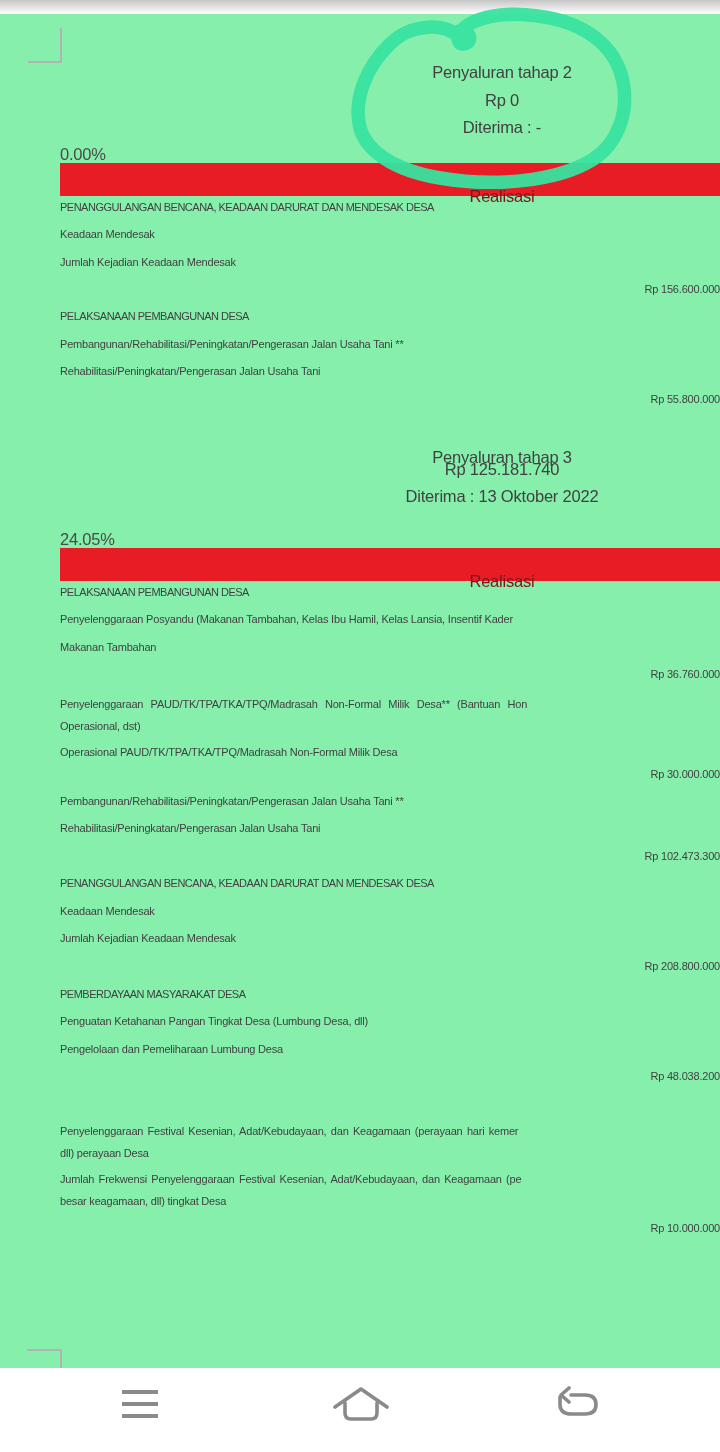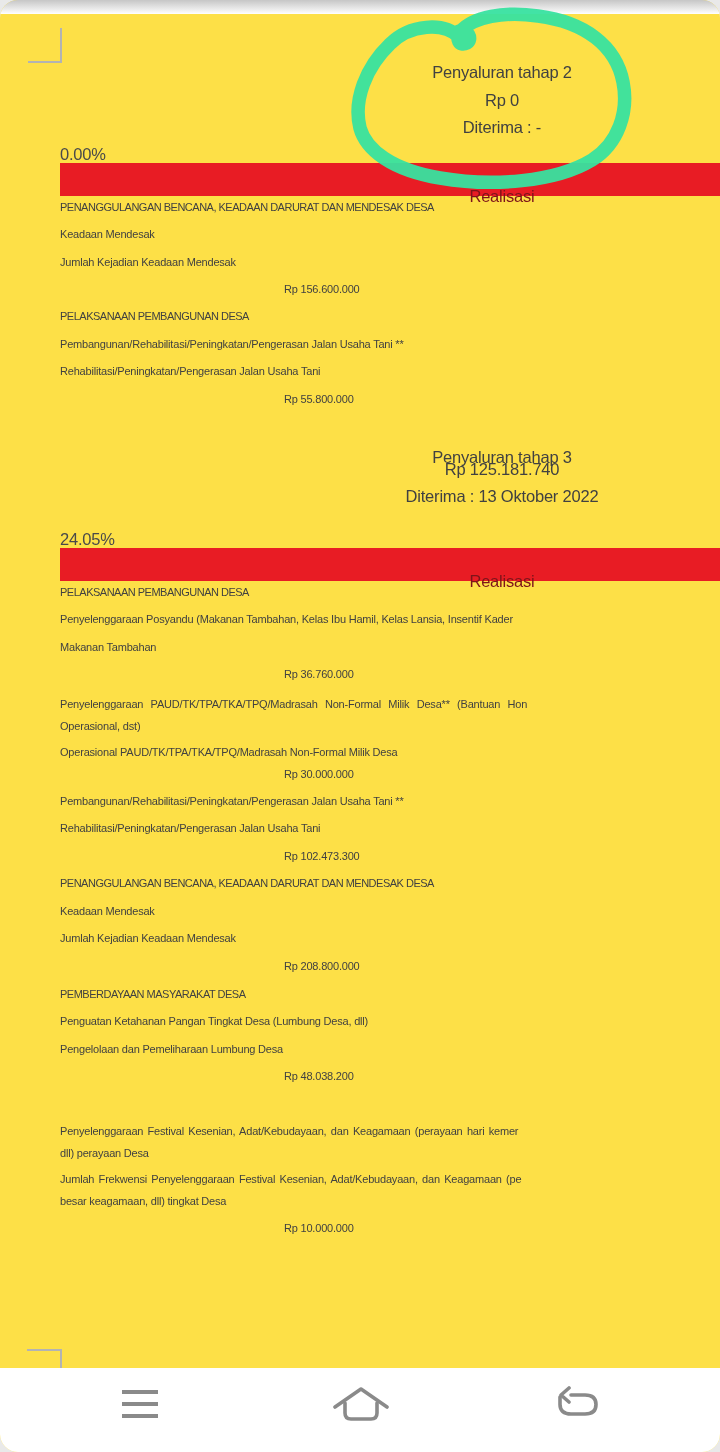--- a/index.html
+++ b/index.html
@@ -6,36 +6,36 @@
     --banner-red:#e81c24;
     --realisasi-text:#7d141a;
     --highlight-green:#38e1a0;
     --body-text:#414141;
     --nav-icon-gray:#8a8a8a;
     --corner-gray:#b3b3b3;
     --divider-gray:#d9d9d9;
   }
   html,body{margin:0;padding:0;background:#e9e9e9;}
   #screen{
-    position:relative;width:720px;height:1452px;overflow:hidden;background:#fde047;
-    font-family:"Liberation Sans",sans-serif;color:var(--body-text);border-radius:18px;
+    position:relative;width:720px;height:1452px;overflow:hidden;background:#86efac;
+    font-family:"Liberation Sans",sans-serif;color:var(--body-text);
   }
   .top-shade{position:absolute;left:0;top:0;width:720px;height:14px;
     background:linear-gradient(180deg,#c6c6c6 0%,#ffffff 100%);}
   .corner{position:absolute;}
   .corner-top{left:28px;top:28px;width:32px;height:33px;
     border-right:2px solid var(--corner-gray);border-bottom:2px solid var(--corner-gray);}
   .corner-bottom{left:27px;top:1349px;width:33px;height:23px;
     border-top:2px solid var(--corner-gray);border-right:2px solid var(--corner-gray);}
   .center-col{position:absolute;left:284px;width:436px;text-align:center;
     font-size:16.5px;letter-spacing:-0.2px;white-space:nowrap;color:var(--body-text);}
   .line{position:absolute;left:60px;white-space:nowrap;font-size:11px;
     letter-spacing:-0.2px;color:var(--body-text);}
   .line.heading{letter-spacing:-0.5px;}
-  .line.value{left:284px;width:436px;text-align:left;}
+  .line.value{left:284px;width:436px;text-align:right;}
   .line.spread{word-spacing:4.5px;}
   .line.spread-sm{word-spacing:1.5px;}
   .percent{position:absolute;left:60px;font-size:16.5px;letter-spacing:-0.2px;color:#4a4a4a;}
   .banner{position:absolute;left:60px;right:0;height:33px;background:var(--banner-red);}
   .banner .banner-label{position:absolute;left:224px;width:436px;top:8px;text-align:center;
     font-size:16.5px;letter-spacing:-0.2px;color:var(--realisasi-text);margin-top:16px;}
   .highlight-svg{position:absolute;left:0;top:0;pointer-events:none;}
   .navbar{position:absolute;left:0;top:1368px;width:720px;height:84px;background:#ffffff;}
   .nav-btn{position:absolute;top:8px;width:64px;height:56px;display:flex;
     align-items:center;justify-content:center;background:transparent;border:none;padding:0;cursor:pointer;}

